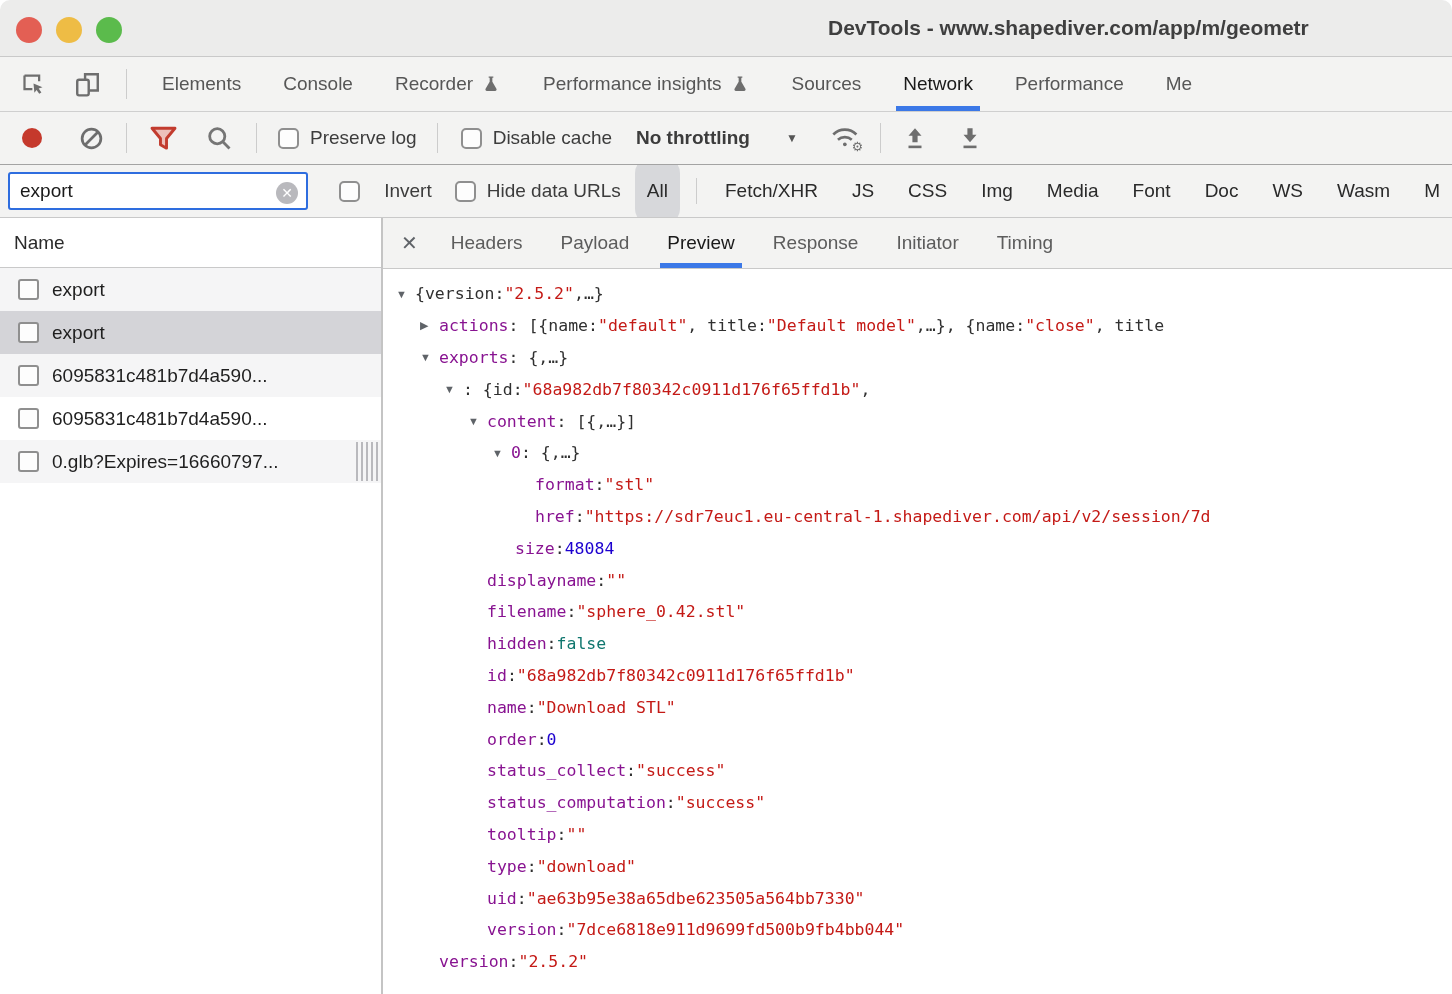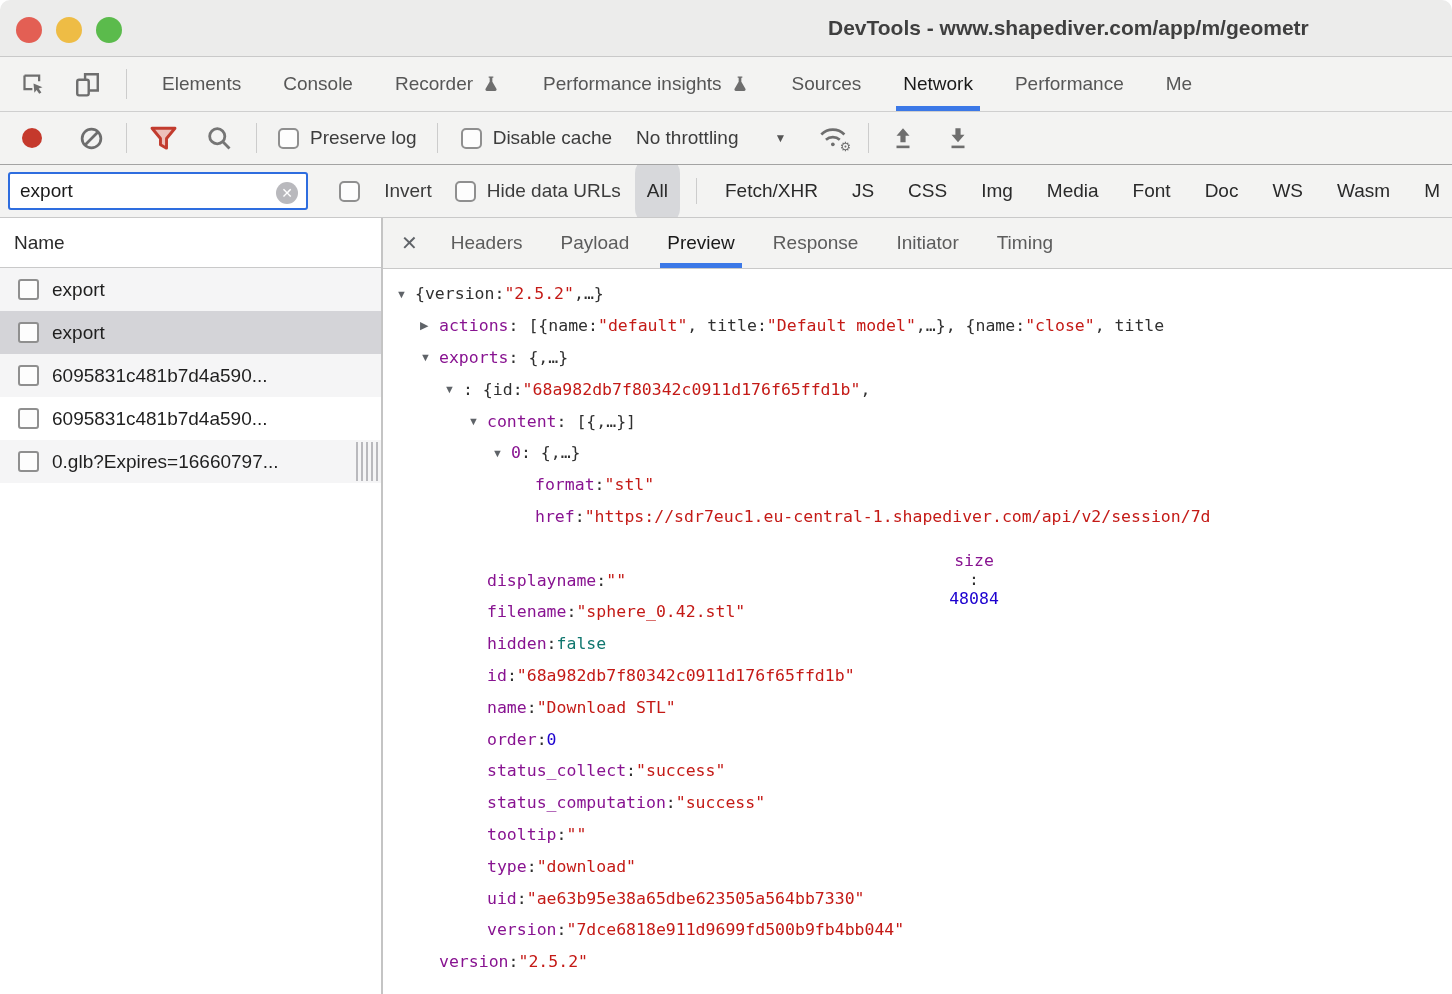--- a/index.html
+++ b/index.html
@@ -183,21 +183,21 @@
   <div class="vsep" style="margin:0 0 0 23px;"></div>
   <div class="ctrl-group" style="margin-left:21px;">
     <div class="check"></div>
     <span class="ctrl-label">Preserve log</span>
   </div>
   <div class="vsep" style="margin:0 0 0 20px;"></div>
   <div class="ctrl-group" style="margin-left:23px;">
     <div class="check"></div>
     <span class="ctrl-label">Disable cache</span>
   </div>
-  <div class="ctrl-group" style="margin-left:24px;">
+  <div class="ctrl-group" style="margin-left:24px;font-weight:bold;">
     <span class="ctrl-label" style="margin-left:0;">No throttling</span>
     <span class="dd-caret">▼</span>
   </div>
   <div class="icon-btn" style="margin-left:30px;">
     <svg width="36" height="30" viewBox="0 0 30 26" fill="none" stroke="#6e6e6e" stroke-width="2.3">
       <path d="M4 10 a14 14 0 0 1 20 0"></path>
       <path d="M8 14.5 a9 9 0 0 1 12 0"></path>
       <circle cx="14" cy="18.5" r="1.6" fill="#6e6e6e" stroke="none"></circle>
       <text x="20" y="24" font-size="11" fill="#6e6e6e" stroke="none" font-family="Liberation Sans, sans-serif">⚙</text>
     </svg>
@@ -333,21 +333,21 @@
           <span class="seg-key">format</span>
           <span class="seg-plain">: </span>
           <span class="seg-string">"stl"</span>
         </div>
         <div class="tree-line" style="padding-left: 133px;">
           <span class="arrow-slot"></span>
           <span class="seg-key">href</span>
           <span class="seg-plain">: </span>
           <span class="seg-string">"https://sdr7euc1.eu-central-1.shapediver.com/api/v2/session/7d</span>
         </div>
-        <div class="tree-line" style="padding-left: 113px; flex-direction: column;">
+        <div class="tree-line" style="padding-left: 113px;">
           <span class="arrow-slot"></span>
           <span class="seg-key">size</span>
           <span class="seg-plain">: </span>
           <span class="seg-number">48084</span>
         </div>
         <div class="tree-line" style="padding-left: 85px;">
           <span class="arrow-slot"></span>
           <span class="seg-key">displayname</span>
           <span class="seg-plain">: </span>
           <span class="seg-string">""</span>

